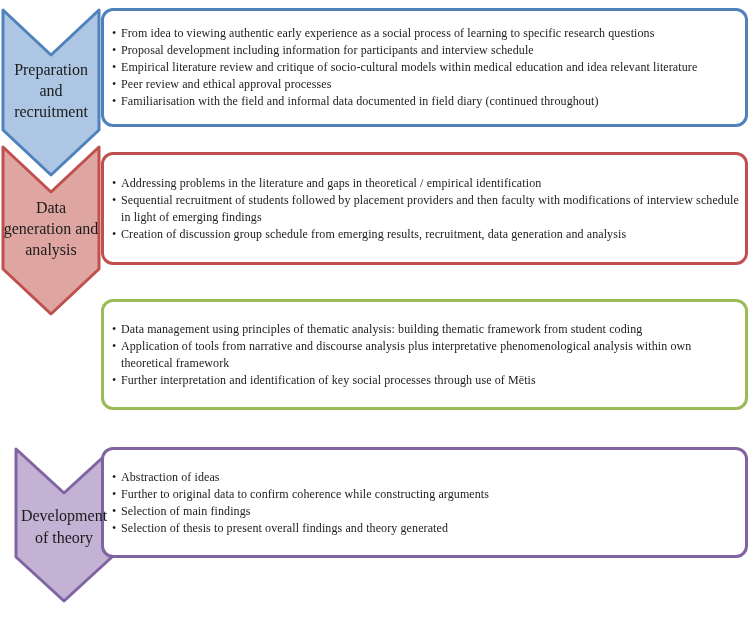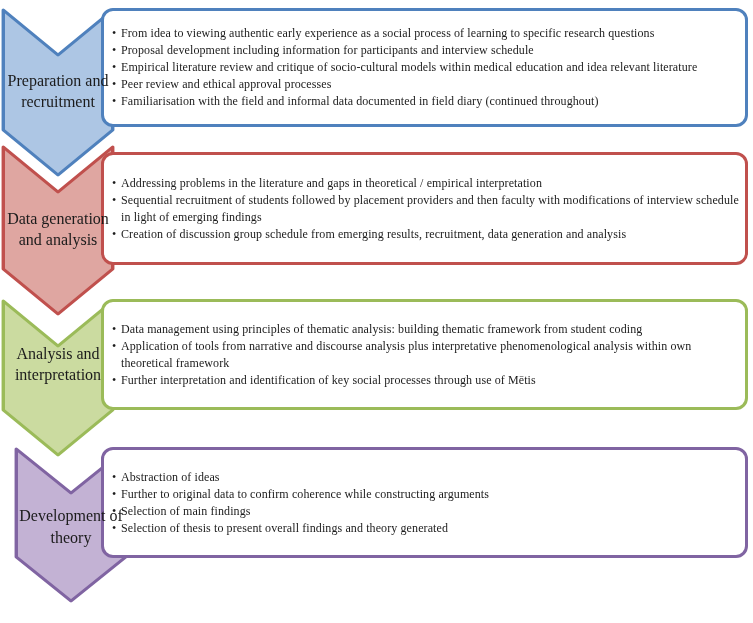--- a/index.html
+++ b/index.html
@@ -15,21 +15,20 @@
     font-family: "Liberation Serif", "DejaVu Serif", serif;
     color: #1b1b1b;
     overflow: hidden;
   }
 
   
   .chevron-wrap {
     position: absolute;
     left: 1px;
     width: 100px;
-    padding-left: 14px;
   }
   .chevron-wrap svg {
     position: absolute;
     inset: 0;
     width: 100%;
     height: 100%;
     display: block;
   }
   .chev-label {
     position: absolute;
@@ -133,39 +132,33 @@
   <div class="chevron-wrap pos-ch2">
     <svg viewBox="0 0 100 171" preserveAspectRatio="none">
       <polygon points="2,2 50,47 98,2 98,124 50,169 2,124" stroke-width="3" stroke-linejoin="round" fill="#dfa6a1" stroke="#c0504d"></polygon>
     </svg>
     <div class="chev-label">Data generation and analysis</div>
   </div>
   <div class="phase-box pos-box2" style="--accent: #c0504d;">
     <ul class="bullet-list">
       <li>
         <span class="bul">•</span>
-        <span class="txt">Addressing problems in the literature and gaps in theoretical / empirical interpretation</span>
+        <span class="txt">Addressing problems in the literature and gaps in theoretical / empirical identification</span>
       </li>
       <li>
         <span class="bul">•</span>
         <span class="txt">Sequential recruitment of students followed by placement providers and then faculty with modifications of interview schedule in light of emerging findings</span>
       </li>
       <li>
         <span class="bul">•</span>
         <span class="txt">Creation of discussion group schedule from emerging results, recruitment, data generation and analysis</span>
       </li>
     </ul>
   </div>
 
-  <div class="chevron-wrap pos-ch3">
-    <svg viewBox="0 0 100 158" preserveAspectRatio="none">
-      <polygon points="2,2 50,47 98,2 98,111 50,156 2,111" stroke-width="3" stroke-linejoin="round" fill="#cbdba0" stroke="#9bbb59"></polygon>
-    </svg>
-    <div class="chev-label">Analysis and interpretation</div>
-  </div>
   <div class="phase-box pos-box3" style="--accent: #9bbb59;">
     <ul class="bullet-list">
       <li>
         <span class="bul">•</span>
         <span class="txt">Data management using principles of thematic analysis: building thematic framework from student coding</span>
       </li>
       <li>
         <span class="bul">•</span>
         <span class="txt">Application of tools from narrative and discourse analysis plus interpretative phenomenological analysis within own theoretical framework</span>
       </li>

